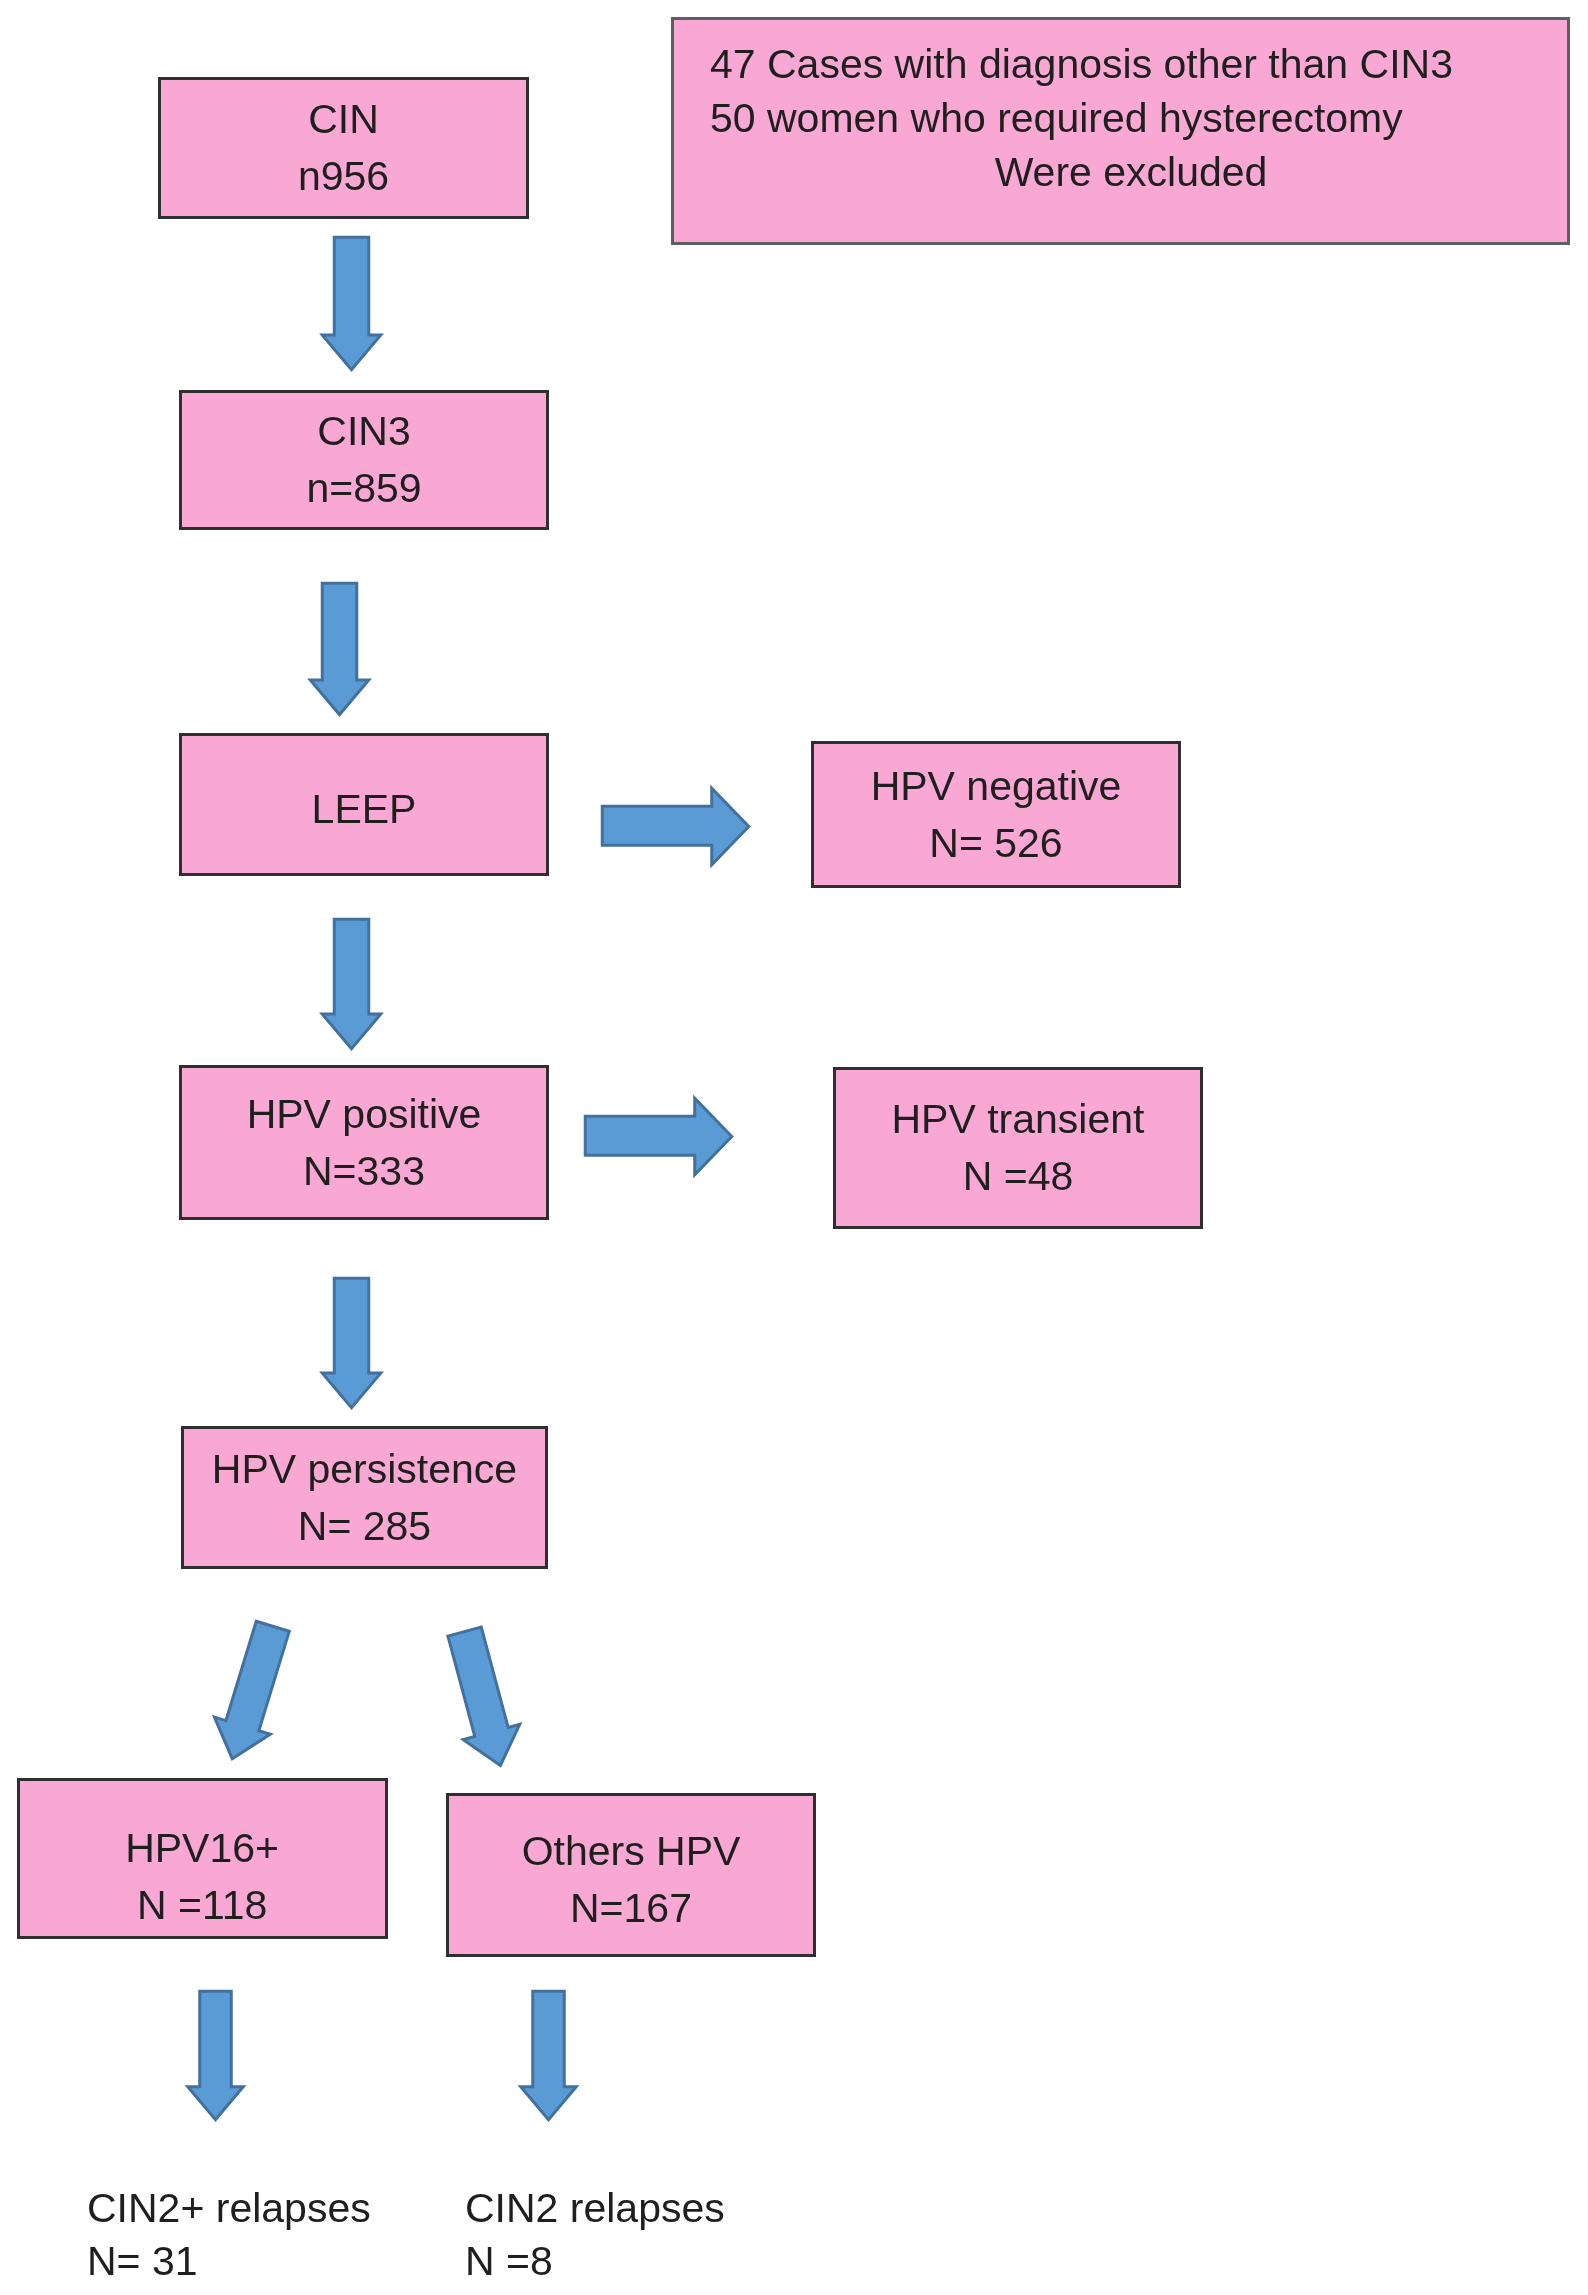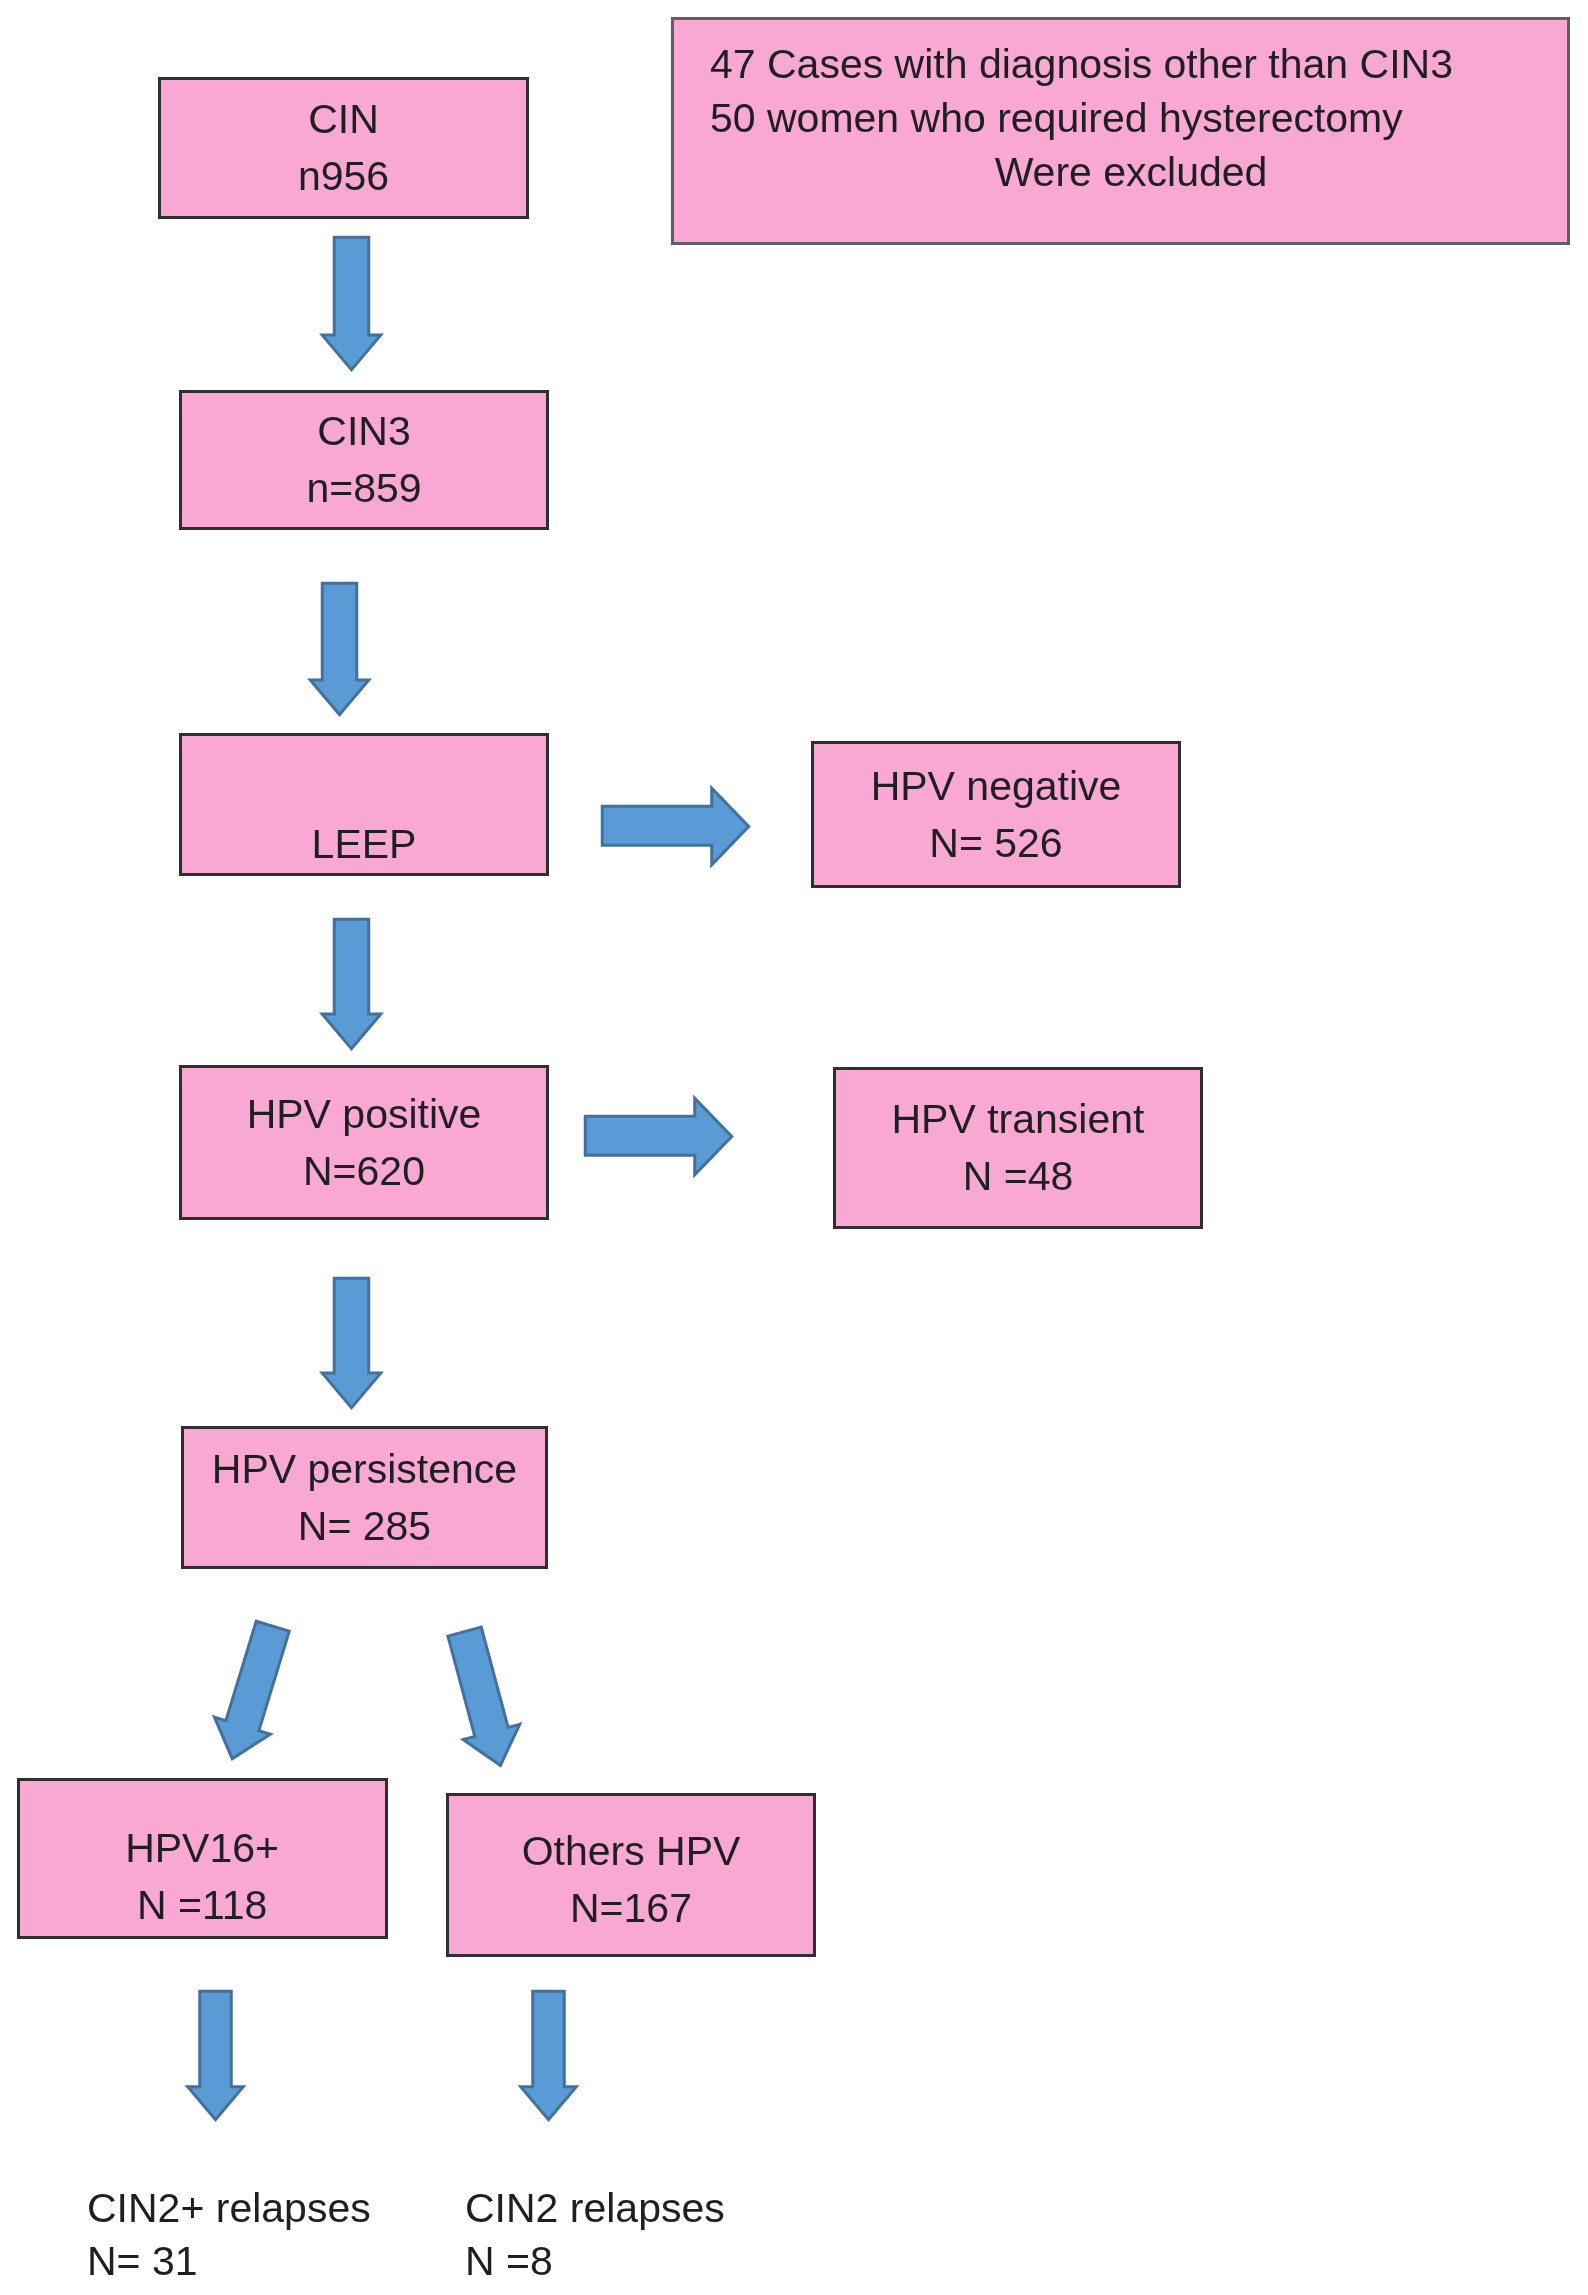--- a/index.html
+++ b/index.html
@@ -30,21 +30,21 @@
     color:var(--text);
   }
   .box span{display:block;}
   .note{
     border-color:var(--note-border);
     align-items:flex-start;text-align:left;
     padding:0 15px 27px 36px;
     line-height:54px;
   }
   .note .center-line{align-self:center;text-align:center;}
-  .top-align{justify-content:flex-end;padding-top:10px;}
+  .top-align{justify-content:center;padding-top:10px;}
   .low-48{padding-top:36px;}
   .low-12{padding-top:9px;}
   .label-block{
     position:absolute;
     font-size:41px;line-height:53px;
     color:var(--text);
   }
   .label-block span{display:block;}
   .arrow{position:absolute;}
   .arrow svg{display:block;overflow:visible;width:100%;height:100%;}
@@ -104,21 +104,21 @@
   </div>
 
   <div class="arrow" style="left:320px;top:917px;width:63px;height:134px;">
     <svg class="block-arrow" viewBox="0 0 84 178" preserveAspectRatio="none">
       <polygon points="19,3 65,3 65,129 81,129 42,175 3,129 19,129"></polygon>
     </svg>
   </div>
 
   <div class="box" style="left:179px;top:1065px;width:370px;height:155px;text-align:right;">
     <span>HPV positive</span>
-    <span>N=620</span>
+    <span>N=333</span>
   </div>
 
   <div class="arrow" style="left:583px;top:1096px;width:151px;height:81px;">
     <svg class="block-arrow" viewBox="0 0 200 108" preserveAspectRatio="none">
       <polygon points="3,27 148,27 148,3 197,54 148,105 148,79 3,79"></polygon>
     </svg>
   </div>
 
   <div class="box" style="left:833px;top:1067px;width:370px;height:162px;">
     <span>HPV transient</span>

